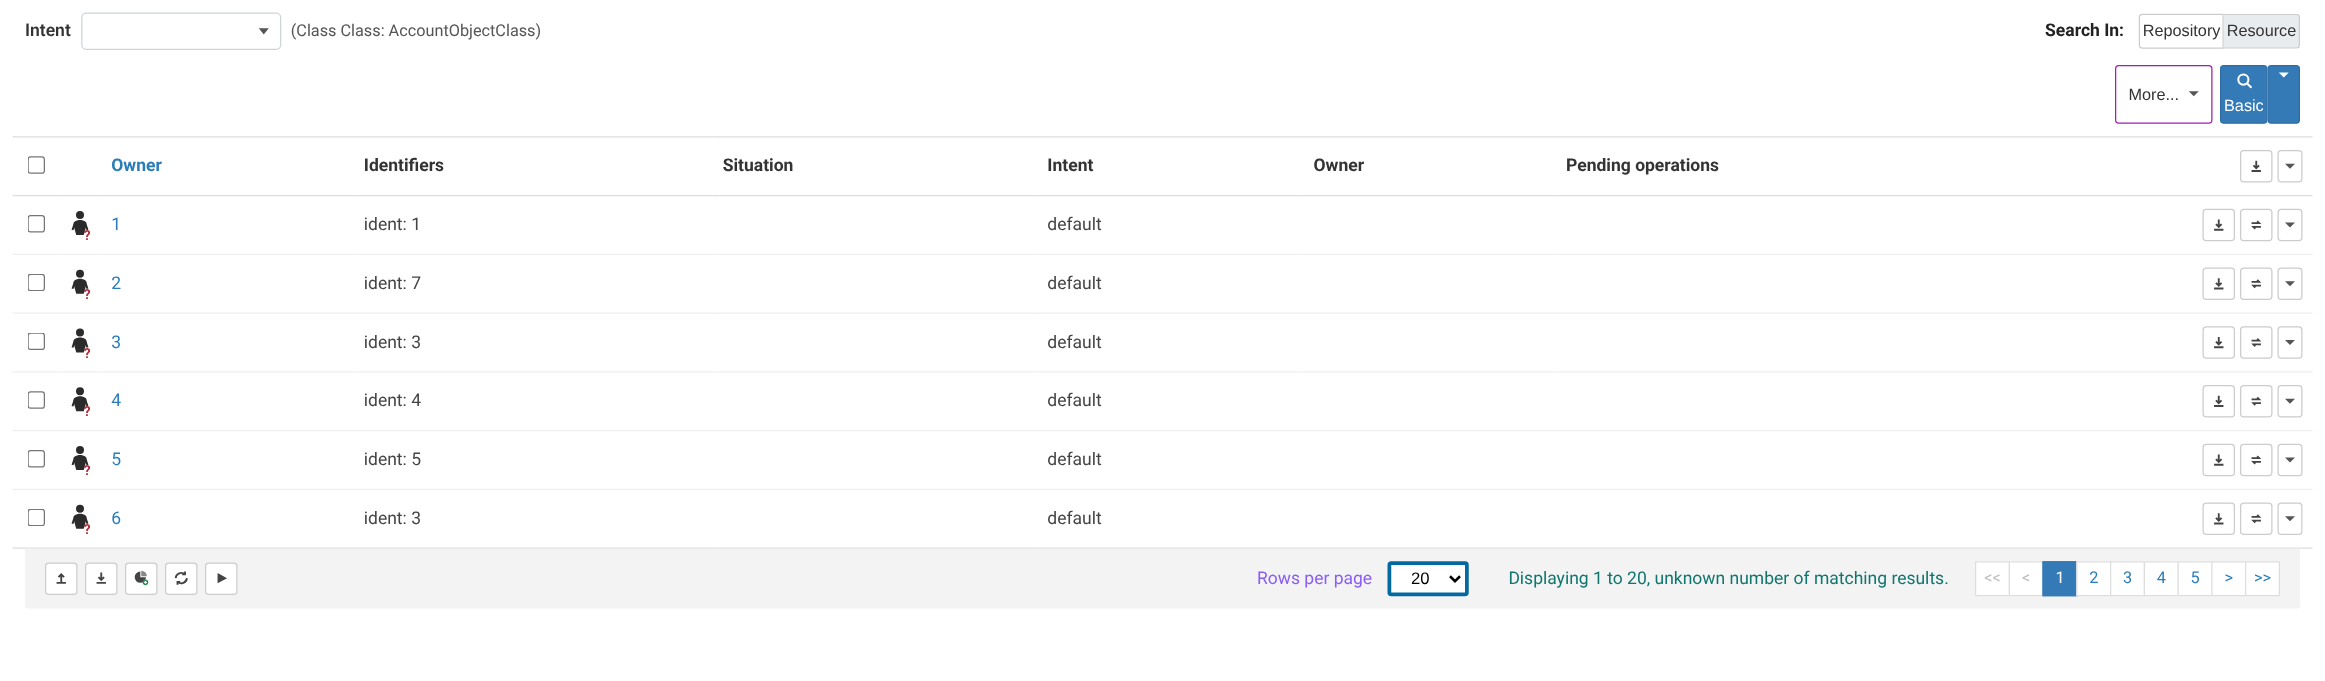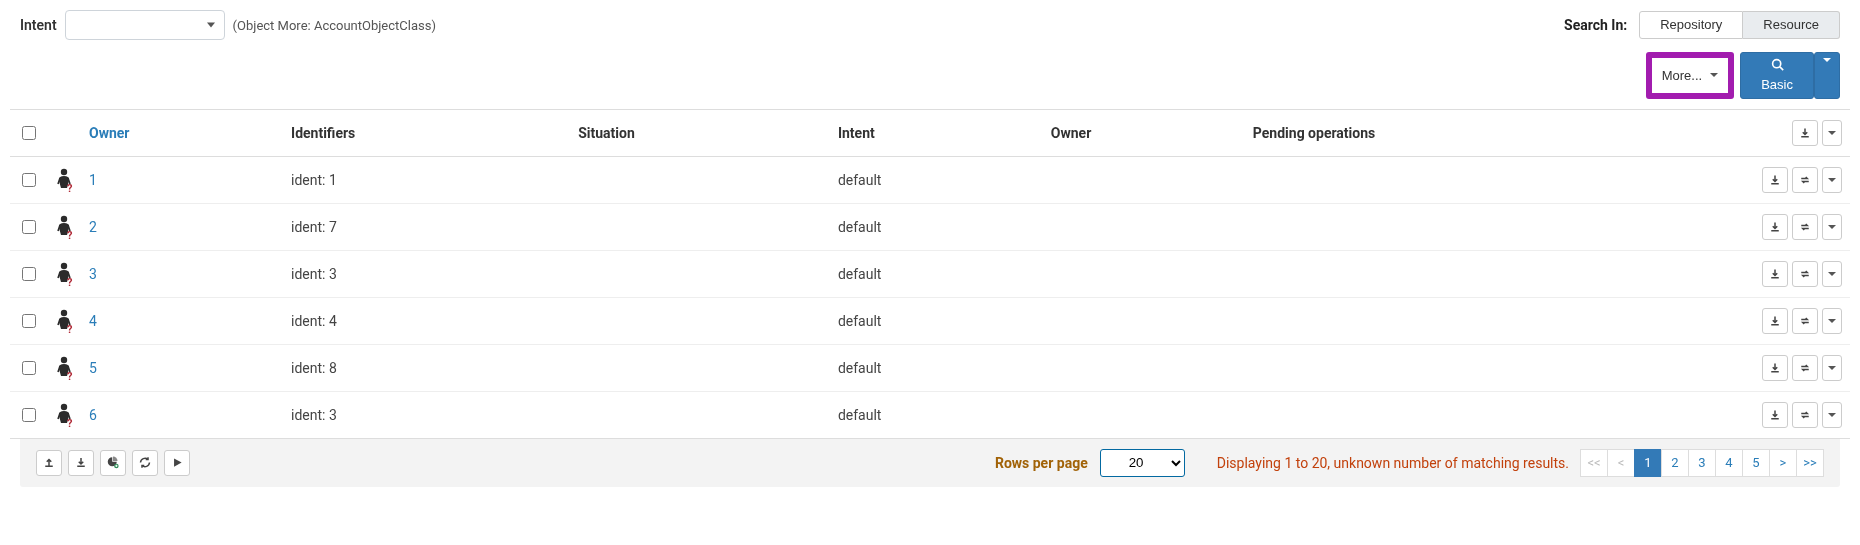--- a/index.html
+++ b/index.html
@@ -42,21 +42,21 @@
   }
   .object-class { color: #555; font-size: 13px; }
   .top-right { display: flex; align-items: center; gap: 8px; }
   .search-in-label { font-weight: 700; color: #222; margin-right: 4px; }
   .btn-group { display: inline-flex; }
   .btn {
     display: inline-flex;
     align-items: center;
     gap: 6px;
     font-size: 13px;
-    padding: 5px 20px;
+    padding: 5px 2px;
     border: 1px solid #ccc;
     background: #fff;
     color: #333;
     cursor: pointer;
     line-height: 1.2;
   }
   .btn-group .btn { border-radius: 0; }
   .btn-group .btn:first-child { border-top-left-radius: 3px; border-bottom-left-radius: 3px; }
   .btn-group .btn:last-child { border-top-right-radius: 3px; border-bottom-right-radius: 3px; border-left: none; }
   .btn.active { background: #e9ecef; }
@@ -76,21 +76,21 @@
     display: flex;
     justify-content: flex-end;
     gap: 6px;
     padding: 6px 20px 10px 20px;
   }
   .more-btn {
     display: inline-flex;
     align-items: center;
     gap: 8px;
     padding: 5px 10px;
-    border: 6px solid #a21caf;
+    border: 1px solid #a21caf;
     background: #fff;
     color: #333;
     border-radius: 3px;
     cursor: pointer;
     font-size: 13px;
   }
   .basic-group { display: inline-flex; }
   .basic-group .btn { border-radius: 3px; flex-direction: column; }
 
   
@@ -138,29 +138,29 @@
     display: flex;
     align-items: center;
     padding: 10px 16px;
     gap: 12px;
     margin: 0 10px;
     border-bottom-left-radius: 3px;
     border-bottom-right-radius: 3px;
   }
   .footer-left { display: flex; gap: 6px; }
   .footer-spacer { flex: 1; }
-  .rows-label { color: #a16207; font-weight: bold; }
+  .rows-label { color: #8b5cf6; }
   .rows-select {
     height: 28px;
-    border: 1px solid #0369a1;
+    border: 3px solid #0369a1;
     border-radius: 3px;
-    padding: 2px 24px;
-    background: #fff;
-  }
-  .result-text { color: #c2410c; margin-left: 20px; }
+    padding: 2px 12px;
+    background: #fff;
+  }
+  .result-text { color: #0f766e; margin-left: 20px; margin-right: 10px; }
   .pager { display: flex; gap: 0; }
   .pager .pg {
     min-width: 28px;
     height: 28px;
     display: inline-flex;
     align-items: center;
     justify-content: center;
     border: 1px solid #ddd;
     margin-left: -1px;
     background: #fff;
@@ -186,21 +186,21 @@
 </style>
 </head>
 <body>
 
 <div class="top-bar">
   <div class="top-left">
     <span class="intent-label">Intent</span>
     <span class="select-wrap">
       <select class="intent-select" value=""></select>
     </span>
-    <span class="object-class">(Object More: AccountObjectClass)</span>
+    <span class="object-class">(Class Class: AccountObjectClass)</span>
   </div>
   <div class="top-right">
     <span class="search-in-label">Search In:</span>
     <div class="btn-group">
       <button class="btn">Repository</button>
       <button class="btn active">Resource</button>
     </div>
   </div>
 </div>
 
@@ -400,21 +400,21 @@
     <svg width="20" height="24" viewBox="0 0 20 24">
       <circle cx="10" cy="6" r="3.2" fill="#2b2b2b"></circle>
       <path d="M10 10c-3.5 0-5 2-5 2v3l2 7h6l2-7v-3s-1.5-2-5-2z" fill="#2b2b2b"></path>
       <path d="M6 12l-2 6M14 12l2 6" stroke="#2b2b2b" stroke-width="1.6"></path>
     </svg>
     <svg class="qmark" width="12" height="12" viewBox="0 0 12 12">
       <text x="2" y="10" font-size="11" font-weight="700" fill="#b02a37">?</text>
     </svg>
   </span></td>
     <td><a href="#" class="name-link">5</a></td>
-    <td>ident: 8</td>
+    <td>ident: 5</td>
     <td></td>
     <td>default</td>
     <td></td>
     <td></td>
     <td>
             <div class="row-actions">
     <button class="icon-btn">
       <svg width="12" height="12" viewBox="0 0 16 16" fill="none" stroke="#444" stroke-width="2">
                   <path d="M8 2v8M5 7l3 3 3-3M3 13h10"></path>
                 </svg>

